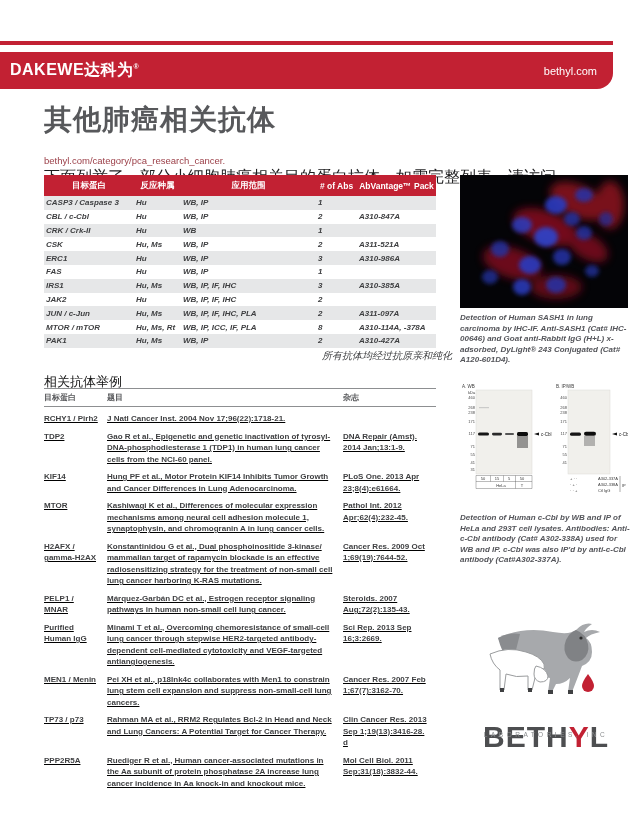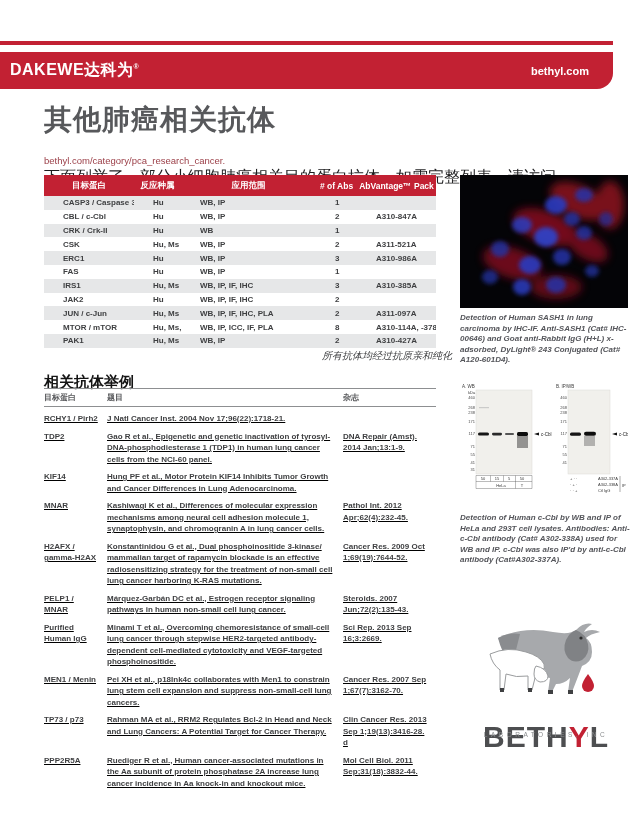--- a/index.html
+++ b/index.html
@@ -6,38 +6,38 @@
   html,body { background:#fff; }
   body { font-family:"Liberation Sans", sans-serif; }
   .page { position:relative; width:642px; height:823px; background:#ffffff; overflow:hidden; }
 
   
   .top-strip { position:absolute; left:0; top:41px; width:613px; height:4px; background:#c22133; }
   .top-bar { position:absolute; left:0; top:52px; width:613px; height:37px; background:#c22133;
              border-bottom-right-radius:16px; display:flex; align-items:center; justify-content:space-between; }
   .brand { color:#fff; font-weight:bold; font-size:16px; letter-spacing:.5px; padding-left:10px; }
   .brand sup { font-size:7px; }
-  .site { color:#fff; font-weight:bold; font-size:11px; padding-right:24px; }
+  .site { color:#fff; font-weight:normal; font-size:11px; padding-right:16px; }
 
   
   .title { position:absolute; left:44px; top:101px; font-size:28px; font-weight:bold; color:#57585b; letter-spacing:1px; }
   .intro { position:absolute; left:44px; top:139px; font-size:16px; font-weight:normal; color:#1d1d1f;margin-top:28px; }
   .link  { position:absolute; left:44px; top:155px; font-size:9.5px; color:#9c4049; }
 
   .ab-table { position:absolute; left:44px; top:175px; width:392px; }
   .ab-head { display:grid; grid-template-columns:90px 47px 135px 41px 79px; height:21px; background:#c22133;
              color:#fff; font-size:8.5px; font-weight:bold; align-items:center; text-align:center; }
   .ab-body div.ab-row { display:grid; grid-template-columns:90px 47px 135px 41px 79px; height:13.8px;
              align-items:center; font-size:8px; font-weight:bold; color:#3e3f41; }
   .ab-body div.ab-row:nth-of-type(odd) { background:#e6e7e8; }
-  .ab-cell { padding-left:19px; white-space:nowrap; overflow:hidden; }
+  .ab-cell { padding-left:2px; white-space:nowrap; overflow:hidden;font-style:italic; }
   .ab-note { position:absolute; left:60px; top:349px; width:392px; text-align:right; font-style:italic;
              font-size:10px; color:#3e3f41; }
 
-  .ref-heading { position:absolute; left:44px; top:373px; font-size:15px; font-weight:bold; color:#141414; }
+  .ref-heading { position:absolute; left:44px; top:373px; font-size:13px; font-weight:normal; color:#141414; }
   .ref-table { position:absolute; left:44px; top:388px; width:392px; }
   .ref-head { display:grid; grid-template-columns:63px 236px 93px; border-top:1px solid #8d8f91; border-bottom:1px solid #8d8f91;
               padding:3px 0 3px 0; font-size:8px; font-weight:bold; color:#57585b; margin-bottom:6px; }
   .ref-row { display:grid; grid-template-columns:63px 236px 93px; margin-bottom:6px;text-decoration:underline; }
   .ref-row > div { font-size:8px; font-weight:bold; color:#3e3f41; line-height:11.5px; padding-right:8px; }
 
   
   .fig-ihc { position:absolute; left:460px; top:175px; width:168px; height:133px; }
   .caption { position:absolute; left:460px; width:170px; font-size:8px; font-style:italic; font-weight:bold;
              color:#54555a; line-height:10.5px; }
@@ -184,50 +184,51 @@
 
         <div class="ref-row">
           <div>TDP2</div>
           <div>Gao R et al., Epigenetic and genetic inactivation of tyrosyl-DNA-phosphodiesterase 1 (TDP1) in human lung cancer cells from the NCI-60 panel.</div>
           <div>DNA Repair (Amst). 2014 Jan;13:1-9.</div>
         </div>
 
         <div class="ref-row">
           <div>KIF14</div>
           <div>Hung PF et al., Motor Protein KIF14 Inhibits Tumor Growth and Cancer Differences in Lung Adenocarcinoma.</div>
-        </div>
-
-        <div class="ref-row">
-          <div>MNAR</div>
+          <div>PLoS One. 2013 Apr 23;8(4):e61664.</div>
+        </div>
+
+        <div class="ref-row">
+          <div>MTOR</div>
           <div>Kashiwagi K et al., Differences of molecular expression mechanisms among neural cell adhesion molecule 1, synaptophysin, and chromogranin A in lung cancer cells.</div>
           <div>Pathol Int. 2012 Apr;62(4):232-45.</div>
         </div>
 
         <div class="ref-row">
           <div>H2AFX / gamma-H2AX</div>
           <div>Konstantinidou G et al., Dual phosphoinositide 3-kinase/ mammalian target of rapamycin blockade is an effective radiosensitizing strategy for the treatment of non-small cell lung cancer harboring K-RAS mutations.</div>
           <div>Cancer Res. 2009 Oct 1;69(19):7644-52.</div>
         </div>
 
         <div class="ref-row">
           <div>PELP1 / MNAR</div>
           <div>Márquez-Garbán DC et al., Estrogen receptor signaling pathways in human non-small cell lung cancer.</div>
-          <div>Steroids. 2007 Jun;72(2):135-43.</div>
+          <div>Steroids. 2007 Aug;72(2):135-43.</div>
         </div>
 
         <div class="ref-row">
           <div>Purified Human IgG</div>
-          <div>Minami T et al., Overcoming chemoresistance of small-cell lung cancer through stepwise HER2-targeted antibody-dependent cell-mediated cytotoxicity and VEGF-targeted phosphoinositide.</div>
+          <div>Minami T et al., Overcoming chemoresistance of small-cell lung cancer through stepwise HER2-targeted antibody-dependent cell-mediated cytotoxicity and VEGF-targeted antiangiogenesis.</div>
           <div>Sci Rep. 2013 Sep 16;3:2669.</div>
         </div>
 
         <div class="ref-row">
           <div>MEN1 / Menin</div>
           <div>Pei XH et al., p18Ink4c collaborates with Men1 to constrain lung stem cell expansion and suppress non-small-cell lung cancers.</div>
-          <div>Cancer Res. 2007 Sep 1;67(7):3162-70.</div>
+          <div>Cancer Res. 2007 Feb 1;67(7):3162-70.</div>
         </div>
 
         <div class="ref-row">
           <div>TP73 / p73</div>
           <div>Rahman MA et al., RRM2 Regulates Bcl-2 in Head and Neck and Lung Cancers: A Potential Target for Cancer Therapy.</div>
           <div>Clin Cancer Res. 2013 Sep 1;19(13):3416-28. d</div>
         </div>
 
         <div class="ref-row">
           <div>PPP2R5A</div>

